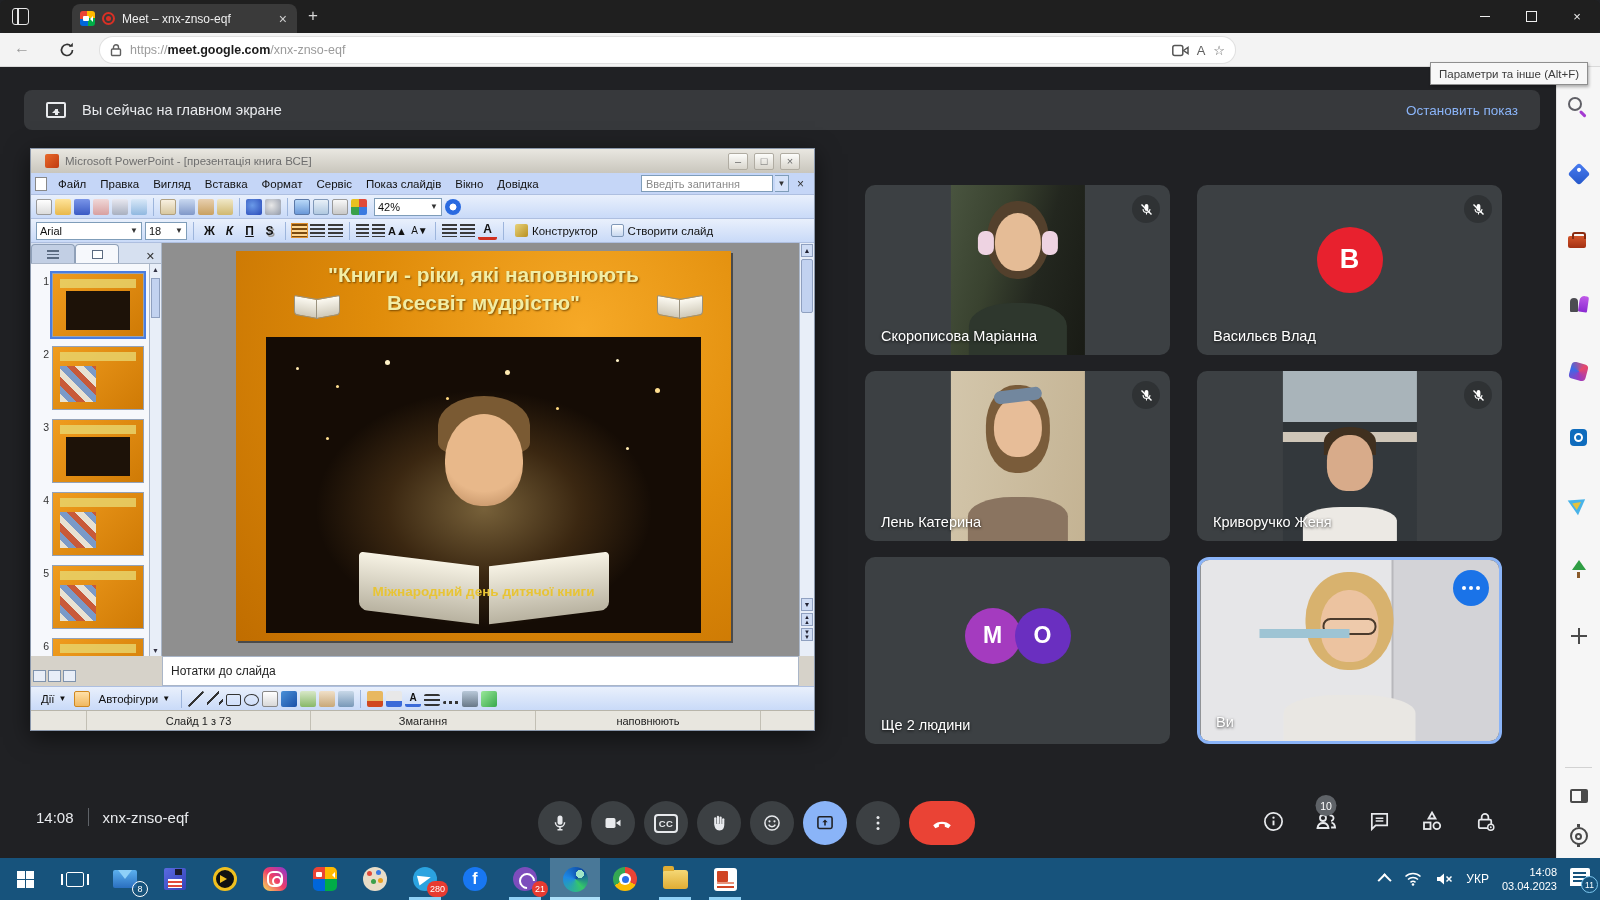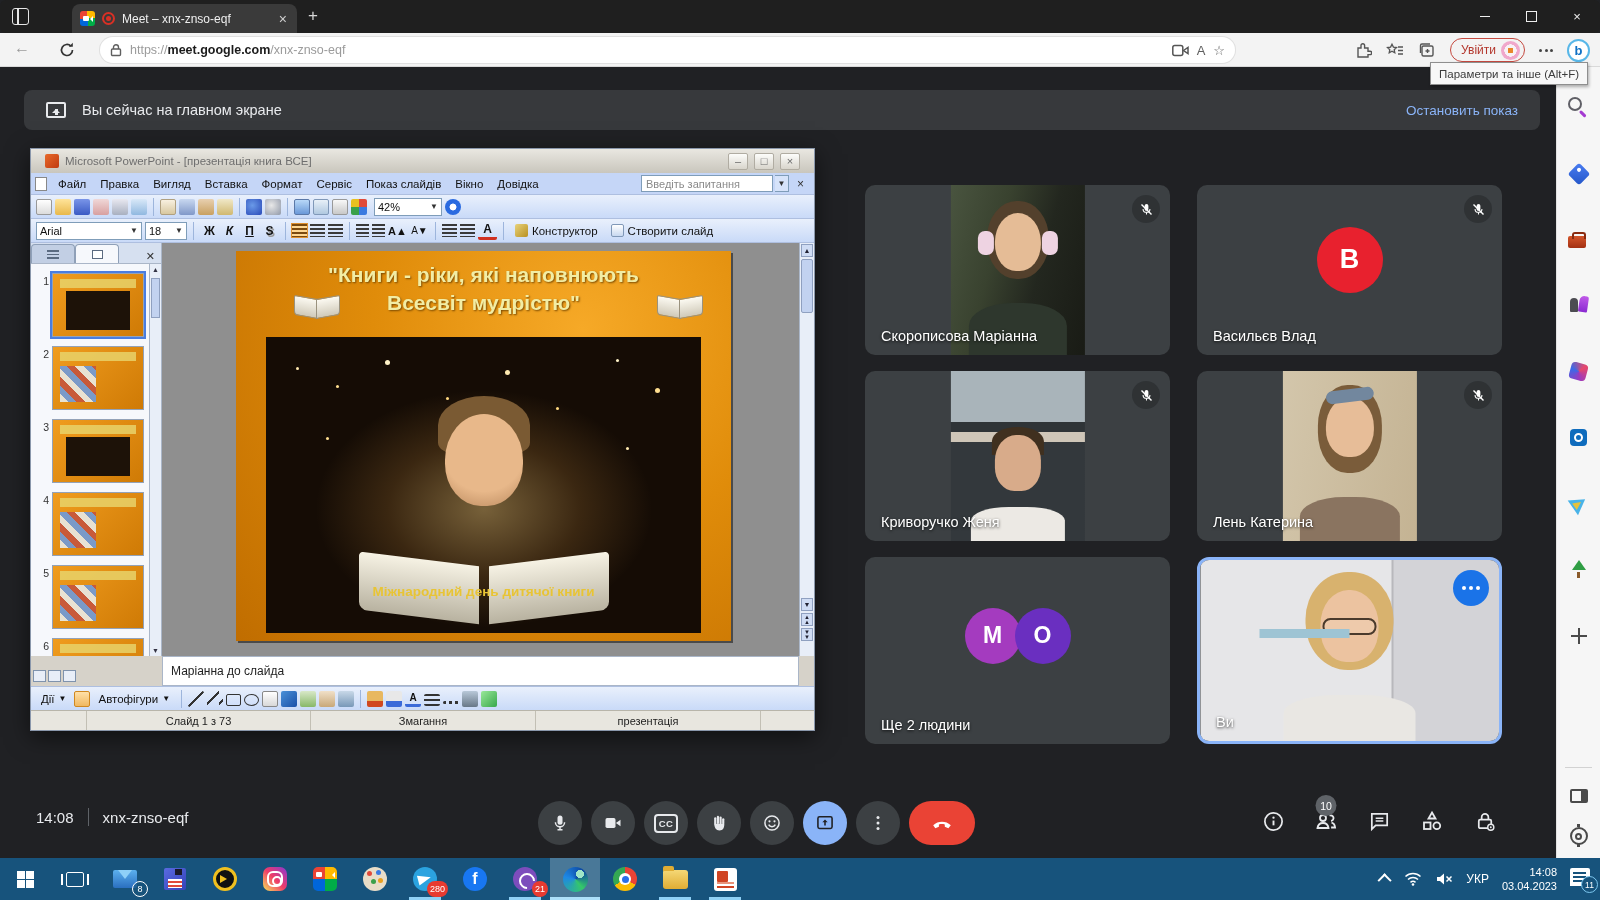--- a/index.html
+++ b/index.html
@@ -287,44 +287,20 @@
           <path d="M3.5 6V4.2a2.5 2.5 0 0 1 5 0V6" fill="none" stroke="#5f5f5f" stroke-width="1.4"></path>
         </svg>
       <span class="url-text"><span>https://</span><b>meet.google.com</b><span>/xnx-znso-eqf</span></span>
       <svg width="17" height="13" viewBox="0 0 17 13">
           <rect x="0.8" y="1.5" width="10" height="10" rx="2" fill="none" stroke="#555" stroke-width="1.5"></rect>
           <path d="M11.5 6.5l4.5-3v6z" fill="none" stroke="#555" stroke-width="1.5"></path>
         </svg>
       <span class="pill-ic">A</span>
       <span class="pill-ic">☆</span>
     </div>
-    <div class="tool-right">
-      <svg width="17" height="17" viewBox="0 0 17 17">
-          <path d="M3 6h3V3.5A1.8 1.8 0 0 1 9.6 3.5V6H13v3.2h2a1.6 1.6 0 0 1 0 3.4h-2V15H3z" fill="none" stroke="#555" stroke-width="1.4"></path>
-        </svg>
-      <svg width="18" height="16" viewBox="0 0 18 16">
-          <path d="M6 2.2l1.4 2.9 3.1.4-2.3 2.2.6 3.1L6 9.3 3.2 10.8l.6-3.1L1.5 5.5l3.1-.4z" fill="none" stroke="#555" stroke-width="1.3"></path>
-          <path d="M12 5h5M12 8.5h5M12 12h5" stroke="#555" stroke-width="1.3"></path>
-        </svg>
-      <svg width="18" height="16" viewBox="0 0 18 16">
-          <rect x="4" y="4" width="11" height="10" rx="1.5" fill="none" stroke="#555" stroke-width="1.4"></rect>
-          <path d="M2.5 11V3.5A1.5 1.5 0 0 1 4 2h8" fill="none" stroke="#555" stroke-width="1.4"></path>
-          <path d="M9.5 7v4M7.5 9h4" stroke="#555" stroke-width="1.4"></path>
-        </svg>
-      <div class="signin-btn">
-        <span>Увійти</span>
-        <span class="flower"></span>
-      </div>
-      <div class="dots3">
-          <i></i>
-          <i></i>
-          <i></i>
-        </div>
-      <div class="copilot">b</div>
-    </div>
   </div>
   <div class="tooltip">Параметри та інше (Alt+F)</div>
 
   <div class="side">
     <div class="side-ic" style="top:30px">
         <div class="mag"></div>
       </div>
     <div class="side-ic" style="top:96px">
         <div class="tagic"></div>
       </div>
@@ -544,21 +520,21 @@
             <div class="vbtn" style="bottom:15px;height:13px;font-size:6px;line-height:5px">▼<br>▼</div>
           </div>
         </div>
       </div>
 
       <div class="view-btns">
         <span class="vb"></span>
         <span class="vb"></span>
         <span class="vb"></span>
       </div>
-      <div class="notes">Маріанна до слайда</div>
+      <div class="notes">Нотатки до слайда</div>
       <div class="drawbar">
         <span class="fmt-btn">
             <span>Дії</span>
             <span style="font-size:8px">▼</span>
           </span>
         <span class="ticon" style="background:linear-gradient(#ffe0a8,#f0b860);border:1px solid #d08820"></span>
         <span class="fmt-btn">
             <span>Автофігури</span>
             <span style="font-size:8px">▼</span>
           </span>
@@ -577,21 +553,21 @@
         <span class="ticon" style="background:linear-gradient(#e8e8e8 60%,#3a6ad8 60%)"></span>
         <span class="fbtn b" style="border-bottom:3px solid #3a6ad8;width:16px;height:16px;font-size:10px">A</span>
         <span class="ticon" style="background:repeating-linear-gradient(#333 0 2px,transparent 2px 5px);height:12px;margin-top:2px"></span>
         <span class="ticon" style="background:repeating-linear-gradient(90deg,#333 0 3px,transparent 3px 6px);height:3px;margin-top:7px"></span>
         <span class="ticon" style="background:linear-gradient(#b8c8d8,#687888)"></span>
         <span class="ticon" style="background:linear-gradient(135deg,#98e89a,#38a84a)"></span>
       </div>
       <div class="statusbar">
         <span class="st-cell">Слайд 1 з 73</span>
         <span class="st-cell">Змагання</span>
-        <span class="st-cell">презентація</span>
+        <span class="st-cell">наповнюють</span>
       </div>
     </div>
 
     <div class="grid">
         <div class="tile">
           <div class="photo girl-headphones">
             <div class="strip">
               <div class="hair"></div>
               <div class="head"></div>
               <div class="acc1"></div>
@@ -615,58 +591,58 @@
             <svg width="15" height="15" viewBox="0 0 24 24">
               <path d="M12 3a3 3 0 0 0-3 3v5a3 3 0 0 0 6 0V6a3 3 0 0 0-3-3z" fill="#fff"></path>
               <path d="M6.5 11a5.5 5.5 0 0 0 11 0" stroke="#fff" stroke-width="1.7" fill="none"></path>
               <path d="M12 16.5V20" stroke="#fff" stroke-width="1.7"></path>
               <path d="M4 4l16 16" stroke="#fff" stroke-width="2.2"></path>
             </svg>
           </div>
           <div class="pname">Васильєв Влад</div>
         </div>
         <div class="tile">
+          <div class="photo girl-headband">
+            <div class="strip">
+              <div class="hair"></div>
+              <div class="head"></div>
+              <div class="acc1"></div>
+              <div class="acc2"></div>
+              <div class="body"></div>
+            </div>
+          </div>
+          <div class="micoff">
+            <svg width="15" height="15" viewBox="0 0 24 24">
+              <path d="M12 3a3 3 0 0 0-3 3v5a3 3 0 0 0 6 0V6a3 3 0 0 0-3-3z" fill="#fff"></path>
+              <path d="M6.5 11a5.5 5.5 0 0 0 11 0" stroke="#fff" stroke-width="1.7" fill="none"></path>
+              <path d="M12 16.5V20" stroke="#fff" stroke-width="1.7"></path>
+              <path d="M4 4l16 16" stroke="#fff" stroke-width="2.2"></path>
+            </svg>
+          </div>
+          <div class="pname">Лень Катерина</div>
+        </div>
+        <div class="tile">
           <div class="photo boy">
             <div class="strip">
               <div class="hair"></div>
               <div class="head"></div>
               <div class="acc1"></div>
               <div class="acc2"></div>
               <div class="body"></div>
             </div>
           </div>
           <div class="micoff">
             <svg width="15" height="15" viewBox="0 0 24 24">
               <path d="M12 3a3 3 0 0 0-3 3v5a3 3 0 0 0 6 0V6a3 3 0 0 0-3-3z" fill="#fff"></path>
               <path d="M6.5 11a5.5 5.5 0 0 0 11 0" stroke="#fff" stroke-width="1.7" fill="none"></path>
               <path d="M12 16.5V20" stroke="#fff" stroke-width="1.7"></path>
               <path d="M4 4l16 16" stroke="#fff" stroke-width="2.2"></path>
             </svg>
           </div>
           <div class="pname">Криворучко Женя</div>
-        </div>
-        <div class="tile">
-          <div class="photo girl-headband">
-            <div class="strip">
-              <div class="hair"></div>
-              <div class="head"></div>
-              <div class="acc1"></div>
-              <div class="acc2"></div>
-              <div class="body"></div>
-            </div>
-          </div>
-          <div class="micoff">
-            <svg width="15" height="15" viewBox="0 0 24 24">
-              <path d="M12 3a3 3 0 0 0-3 3v5a3 3 0 0 0 6 0V6a3 3 0 0 0-3-3z" fill="#fff"></path>
-              <path d="M6.5 11a5.5 5.5 0 0 0 11 0" stroke="#fff" stroke-width="1.7" fill="none"></path>
-              <path d="M12 16.5V20" stroke="#fff" stroke-width="1.7"></path>
-              <path d="M4 4l16 16" stroke="#fff" stroke-width="2.2"></path>
-            </svg>
-          </div>
-          <div class="pname">Лень Катерина</div>
         </div>
         <div class="tile">
           <div class="gcircles">
             <div class="gc" style="background: rgb(164, 59, 191);">M</div>
             <div class="gc" style="background: rgb(106, 47, 192);">O</div>
           </div>
           <div class="pname">Ще 2 людини</div>
         </div>
         <div class="tile self">
           <div class="photo teacher">

